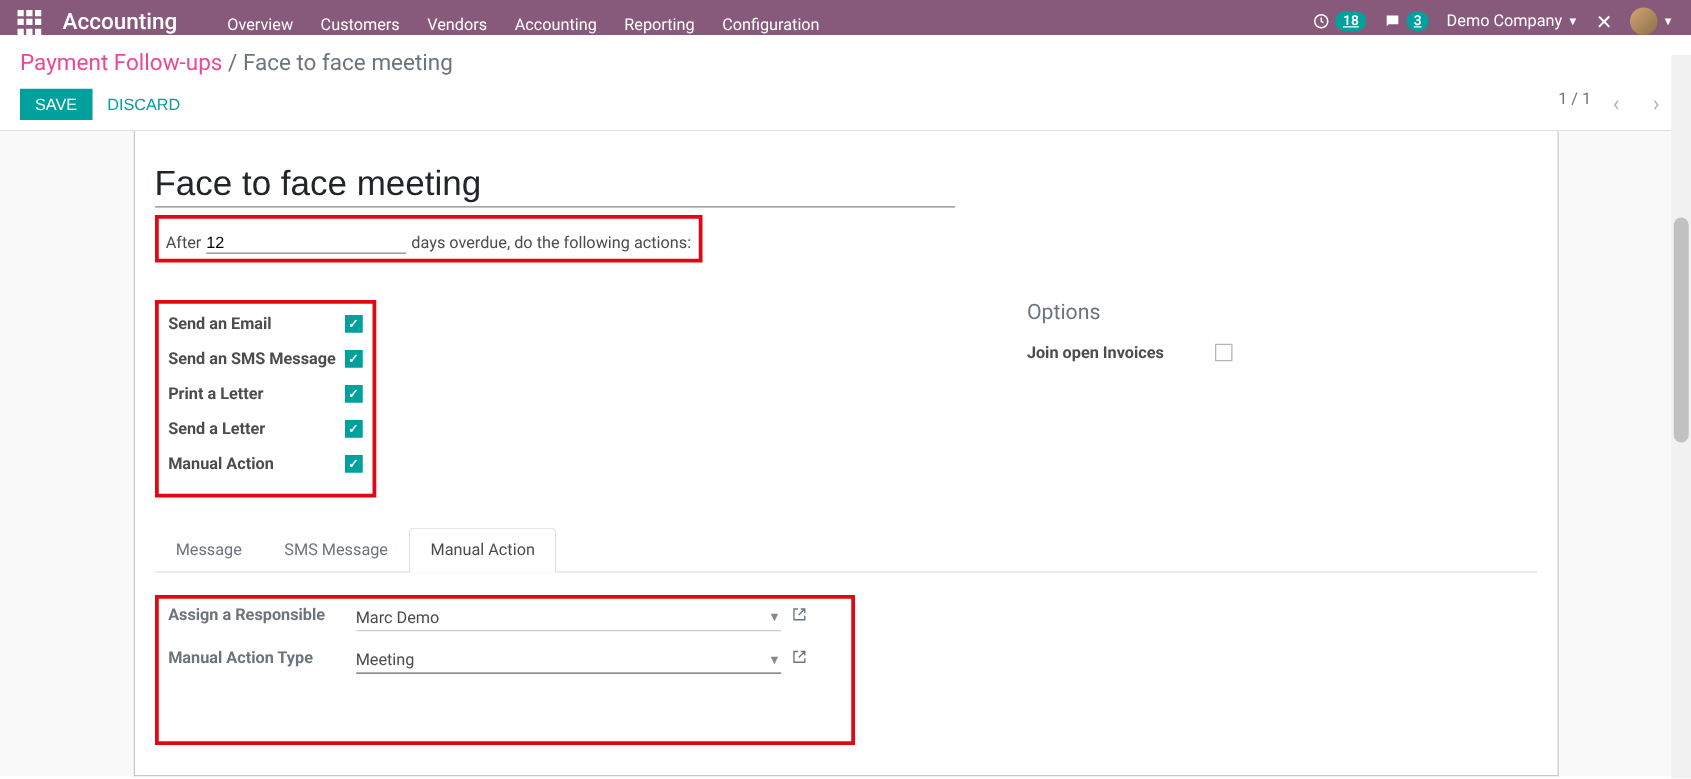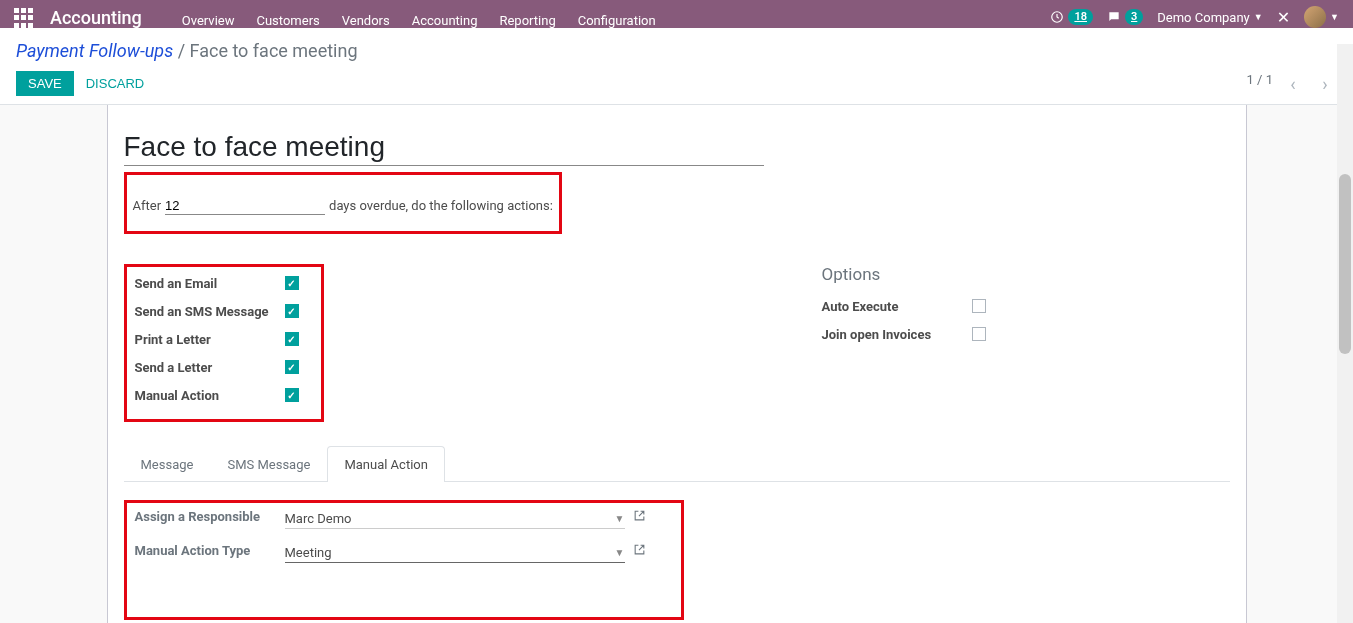--- a/index.html
+++ b/index.html
@@ -17,35 +17,35 @@
 .badge-pill { display: inline-flex; align-items: center; gap: 4px; cursor: pointer; }
 .pill { background: #00a09d; color: #fff; border-radius: 9px; padding: 0 6px; font-size: 11px; font-weight: 600; height: 16px; line-height: 16px; text-decoration: underline; }
 .company { font-size: 13px; cursor: pointer; display: flex; align-items: center; gap: 4px; }
 .xicon { font-size: 16px; cursor: pointer; font-weight: 300; }
 .avatar { width: 22px; height: 22px; border-radius: 50%; background: linear-gradient(135deg,#d4a574,#8b6f47); cursor: pointer; }
 .caret { font-size: 9px; }
 
 
 .cp { padding: 12px 16px 8px; border-bottom: 1px solid #dee2e6; }
 .breadcrumb { font-size: 18px; color: #6c757d; margin-bottom: 10px; }
-.breadcrumb a { color: #1d4ed8; text-decoration: none; font-style: italic; }
+.breadcrumb a { color: #ec4899; text-decoration: none; }
 .cp-row { display: flex; align-items: center; }
 .btn-primary { background: #00a09d; color: #fff; border: none; padding: 5px 12px; font-size: 13px; font-weight: 500; cursor: pointer; }
 .btn-link { color: #00a09d; border: none; background: none; padding: 5px 12px; font-size: 13px; font-weight: 500; cursor: pointer; }
 .pager { margin-left: auto; display: flex; align-items: flex-start; gap: 8px; color: #6c757d; }
 .pager-btn { width: 24px; height: 24px; display: flex; align-items: center; justify-content: center; cursor: pointer; color: #adb5bd; font-size: 18px; }
 
 
 .sheet-bg { background: #f9f9f9; display: flex; justify-content: center; padding-top: 0; }
 .sheet { background: #fff; width: 1140px; border: 1px solid #c8c8d3; border-top: none; padding: 24px 16px 24px 16px; min-height: 500px; }
 
 .section-label { font-weight: 700; font-size: 13px; color: #212529; margin-bottom: 6px; }
 .title-input { font-size: 28px; font-weight: 400; color: #212529; border: none; border-bottom: 1px solid #888; padding: 2px 0; width: 640px; outline: none; }
 
-.highlight-red { border: 3px solid #e30613; padding: 16px 6px; display: inline-block; }
+.highlight-red { border: 3px solid #e30613; padding: 4px 6px; display: inline-block; }
 .highlight-red-block { border: 3px solid #e30613; padding: 6px 8px; }
 
 .after-row { margin-top: 6px; display: inline-flex; align-items: baseline; gap: 4px; font-size: 13px; }
 .days-input { border: none; border-bottom: 1px solid #888; width: 160px; padding: 1px 0; font-size: 13px; outline: none; }
 
 .columns { display: flex; margin-top: 30px; gap: 60px; }
 .col { flex: 0 0 auto; }
 .col-left { width: 540px; }
 .col-right { width: 460px; }
 .group-title { font-size: 17px; color: #6c757d; margin-bottom: 12px; }
@@ -152,21 +152,21 @@
     <div class="highlight-red">
       <div class="after-row">
         <span>After</span>
         <input class="days-input" value="12" style="">
         <span>days overdue, do the following actions:</span>
       </div>
     </div>
 
     <div class="columns">
       <div class="col col-left">
-        <div class="highlight-red-block" style="width:200px">
+        <div class="highlight-red-block" style="width:177px">
           <div class="field-row">
             <span class="field-label">Send an Email</span>
             <span class="checkbox"></span>
           </div>
           <div class="field-row">
             <span class="field-label">Send an SMS Message</span>
             <span class="checkbox"></span>
           </div>
           <div class="field-row">
             <span class="field-label">Print a Letter</span>
@@ -177,24 +177,20 @@
             <span class="checkbox"></span>
           </div>
           <div class="field-row">
             <span class="field-label">Manual Action</span>
             <span class="checkbox"></span>
           </div>
         </div>
       </div>
       <div class="col col-right" style="margin-left:98px">
         <div class="group-title">Options</div>
-        <div class="field-row">
-          <span class="field-label">Auto Execute</span>
-          <span class="checkbox unchecked"></span>
-        </div>
         <div class="field-row">
           <span class="field-label">Join open Invoices</span>
           <span class="checkbox unchecked"></span>
         </div>
       </div>
     </div>
 
     <div class="tabs">
       <div class="tab">Message</div>
       <div class="tab">SMS Message</div>

